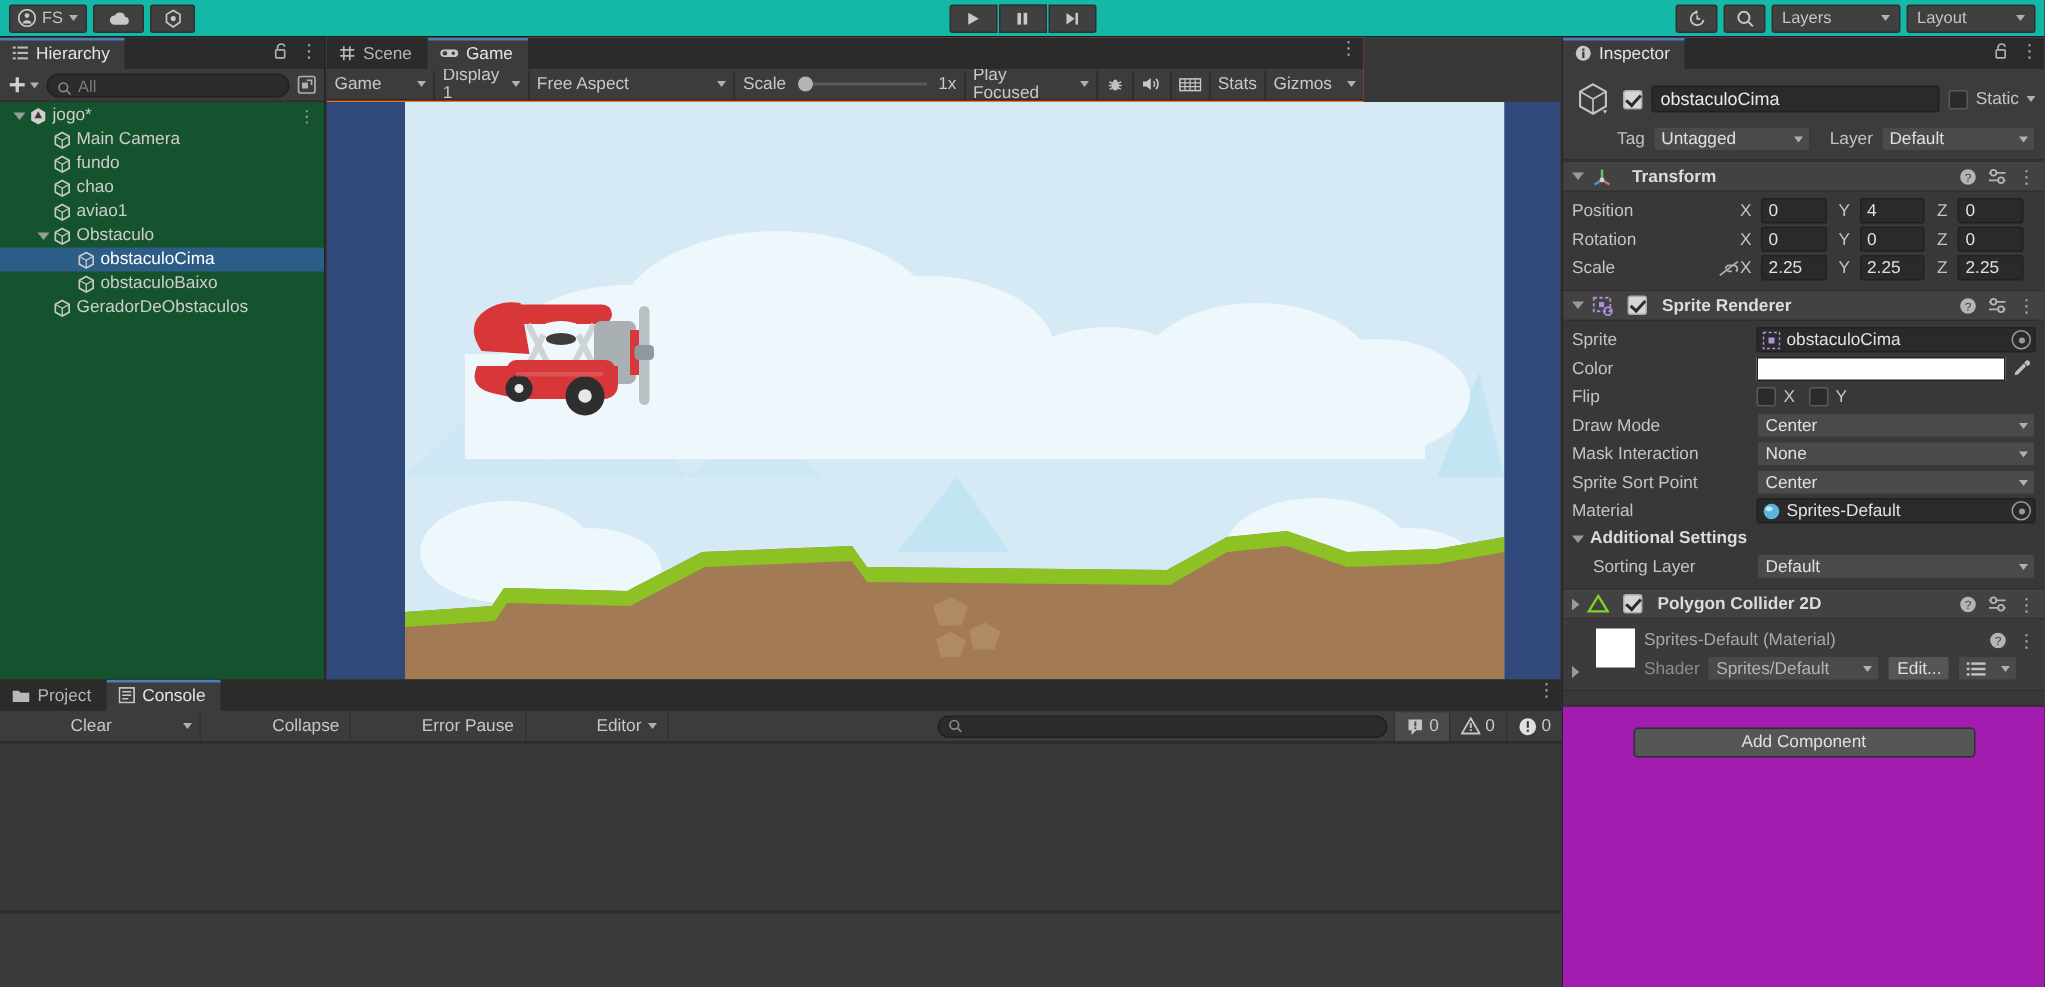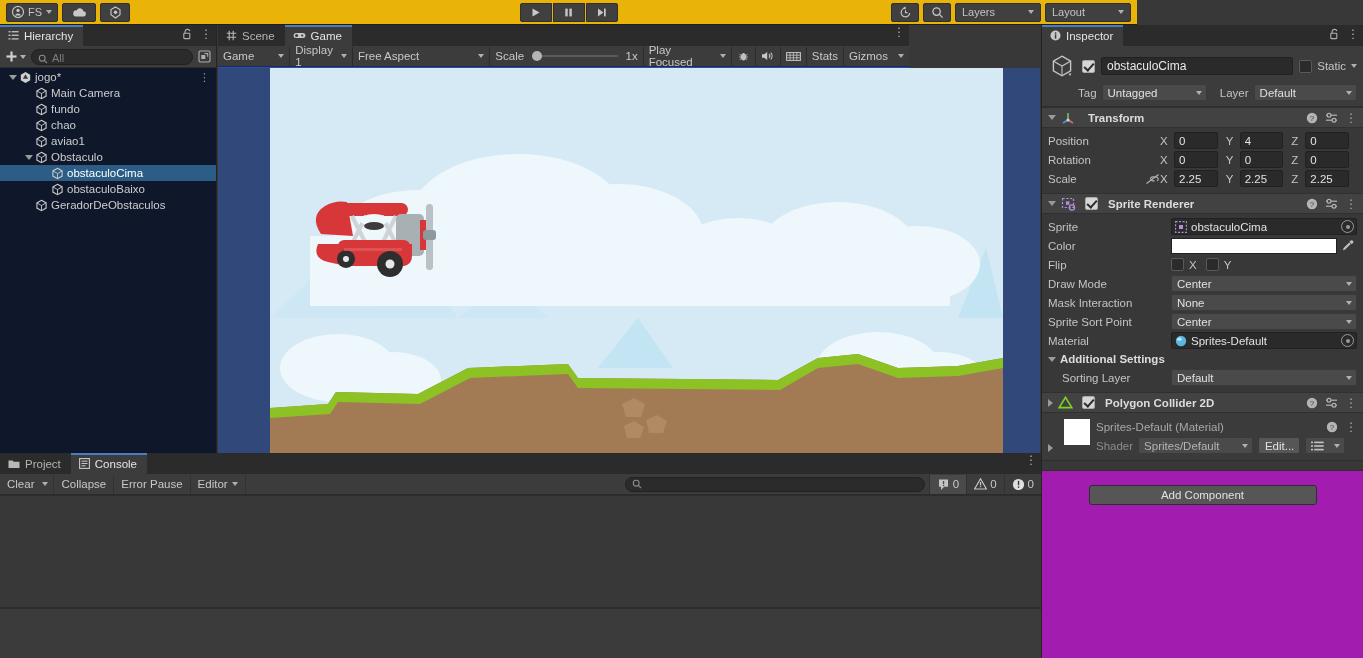--- a/index.html
+++ b/index.html
@@ -9,22 +9,22 @@
     font-family:"Liberation Sans", sans-serif;
     font-size:11.5px;
     color:#c4c4c4;
     overflow:hidden;
     -webkit-font-smoothing:antialiased;
   }
   .app { position:relative; width:1363px; height:658px; }
 
   
   .toolbar {
-    position:absolute; left:0; top:0; width:1137px; height:25px;
-    background:#eab308; display:flex; align-items:center;
+    position:absolute; left:0; top:0; width:1363px; height:25px;
+    background:#14b8a6; display:flex; align-items:center;
     border-bottom:1px solid #1e1e1e;
   }
   .tb-btn {
     height:19px; background:#404040; border:1px solid #303030; border-radius:2px;
     display:flex; align-items:center; justify-content:center; gap:4px;
     padding:0 6px; margin-right:4px; color:#c4c4c4; font-size:11px;
     cursor:default;
   }
   .tb-left { display:flex; align-items:center; padding-left:6px; }
   .tb-center { position:absolute; left:50%; transform:translateX(-50%); display:flex; }
@@ -57,32 +57,32 @@
   }
   .h-toolbar {
     height:22px; background:#3c3c3c; display:flex; align-items:center;
     padding:0 3px; gap:3px; border-bottom:1px solid #2d2d2d;
   }
   .plus-btn { display:flex; align-items:center; gap:2px; padding:0 2px; color:#d0d0d0; font-size:15px; line-height:1; }
   .h-search {
     flex:1; height:16px; background:#2b2b2b; border:1px solid #212121; border-radius:8px;
     display:flex; align-items:flex-end; padding:0 6px; gap:4px; color:#7d7d7d; font-size:11px;
   }
-  .h-list { flex:1; overflow:hidden; padding-top:1px; background:#0f172a;}
+  .h-list { flex:1; overflow:hidden; padding-top:1px; background:#14532d;}
   .h-row { height:16px; display:flex; align-items:center; font-size:11.5px; color:#cdcdcd; white-space:nowrap; cursor:default;}
   .h-row.selected { background:#2c5d87; color:#ffffff; }
   .h-arrow { width:11px; display:flex; align-items:center; justify-content:center; flex:0 0 11px; }
   .tri { width:0;height:0; }
   .tri.down { border-left:4px solid transparent;border-right:4px solid transparent;border-top:5px solid #9a9a9a; }
   .tri.right { border-top:4px solid transparent;border-bottom:4px solid transparent;border-left:5px solid #9a9a9a; }
   .h-ico { flex:0 0 14px; display:flex; align-items:center; justify-content:center; margin-right:3px; }
   .h-kebab { margin-left:auto; padding-right:6px; color:#a0a0a0; font-size:11px; letter-spacing:0; }
 
   
-  .gameview { position:absolute; left:218px; top:25px; width:691px; height:428px; background:#1d4ed8; }
+  .gameview { position:absolute; left:218px; top:25px; width:691px; height:428px; background:#f97316; }
   .g-toolbar {
     height:21px; background:#3c3c3c; display:flex; align-items:center;
     border-bottom:1px solid #2b2b2b; font-size:11.5px; color:#c8c8c8;
   }
   .g-ctl { height:19px; display:flex; align-items:center; padding:0 5px; border-right:1px solid #2b2b2b; gap:6px; cursor:default;}
   .g-ctl.nb { border-right:none; }
   .g-canvas { position:absolute; left:0; top:43px; width:822px; height:385px; overflow:hidden; background:#30497a; }
 
   
   .inspector {
@@ -133,21 +133,21 @@
     border:1px solid #2e2e2e; border-radius:3px; display:flex; align-items:center;
     justify-content:center; color:#e0e0e0; font-size:11.5px; cursor:default;
   }
   .mat-block { background:#3b3b3b; border-bottom:1px solid #2d2d2d; padding:6px 6px 6px 6px; display:flex; gap:6px; }
   .mat-swatch { width:26px;height:26px;background:#ffffff; }
   .sub-head { font-weight:bold; color:#dcdcdc; display:flex; align-items:center; gap:4px; height:18px; font-size:11.5px;}
 
   
   .console { position:absolute; left:0; top:453px; width:1041px; height:205px; background:#383838; }
   .c-toolbar { height:21px; background:#3c3c3c; display:flex; align-items:center; border-bottom:1px solid #2b2b2b; font-size:11.5px; }
-  .c-btn { height:19px; display:flex; align-items:center; padding:0 7px; border-right:1px solid #313131; gap:4px; color:#c8c8c8; cursor:default;}
+  .c-btn { height:19px; display:flex; align-items:center; padding:0 7px; border-right:1px solid #313131; gap:4px; color:#c8c8c8; cursor:default;margin-left:40px;}
   .c-search { flex:1; display:flex; align-items:center; justify-content:flex-end; padding-right:4px;}
   .c-searchbox { width:300px; height:15px; background:#2b2b2b; border:1px solid #212121; border-radius:8px; display:flex; align-items:center; padding:0 6px; gap:4px;}
   .cnt { display:flex; align-items:center; gap:3px; padding:0 7px; height:19px; border-left:1px solid #313131; color:#c8c8c8;}
   .cnt.active { background:#4a4a4a; }
   .c-body { height:100%; background:#383838; border-top:1px solid #2d2d2d;}
   .c-split { position:absolute; left:0; bottom:50px; width:1041px; height:1px; background:#2d2d2d;}
   .c-lower { position:absolute; left:0; bottom:0; width:1041px; height:50px; background:#3b3b3b; border-top:1px solid #2d2d2d;}
 
   .kebab { font-size:12px; color:#b0b0b0; line-height:8px; letter-spacing:0; }
   svg { display:block; }

